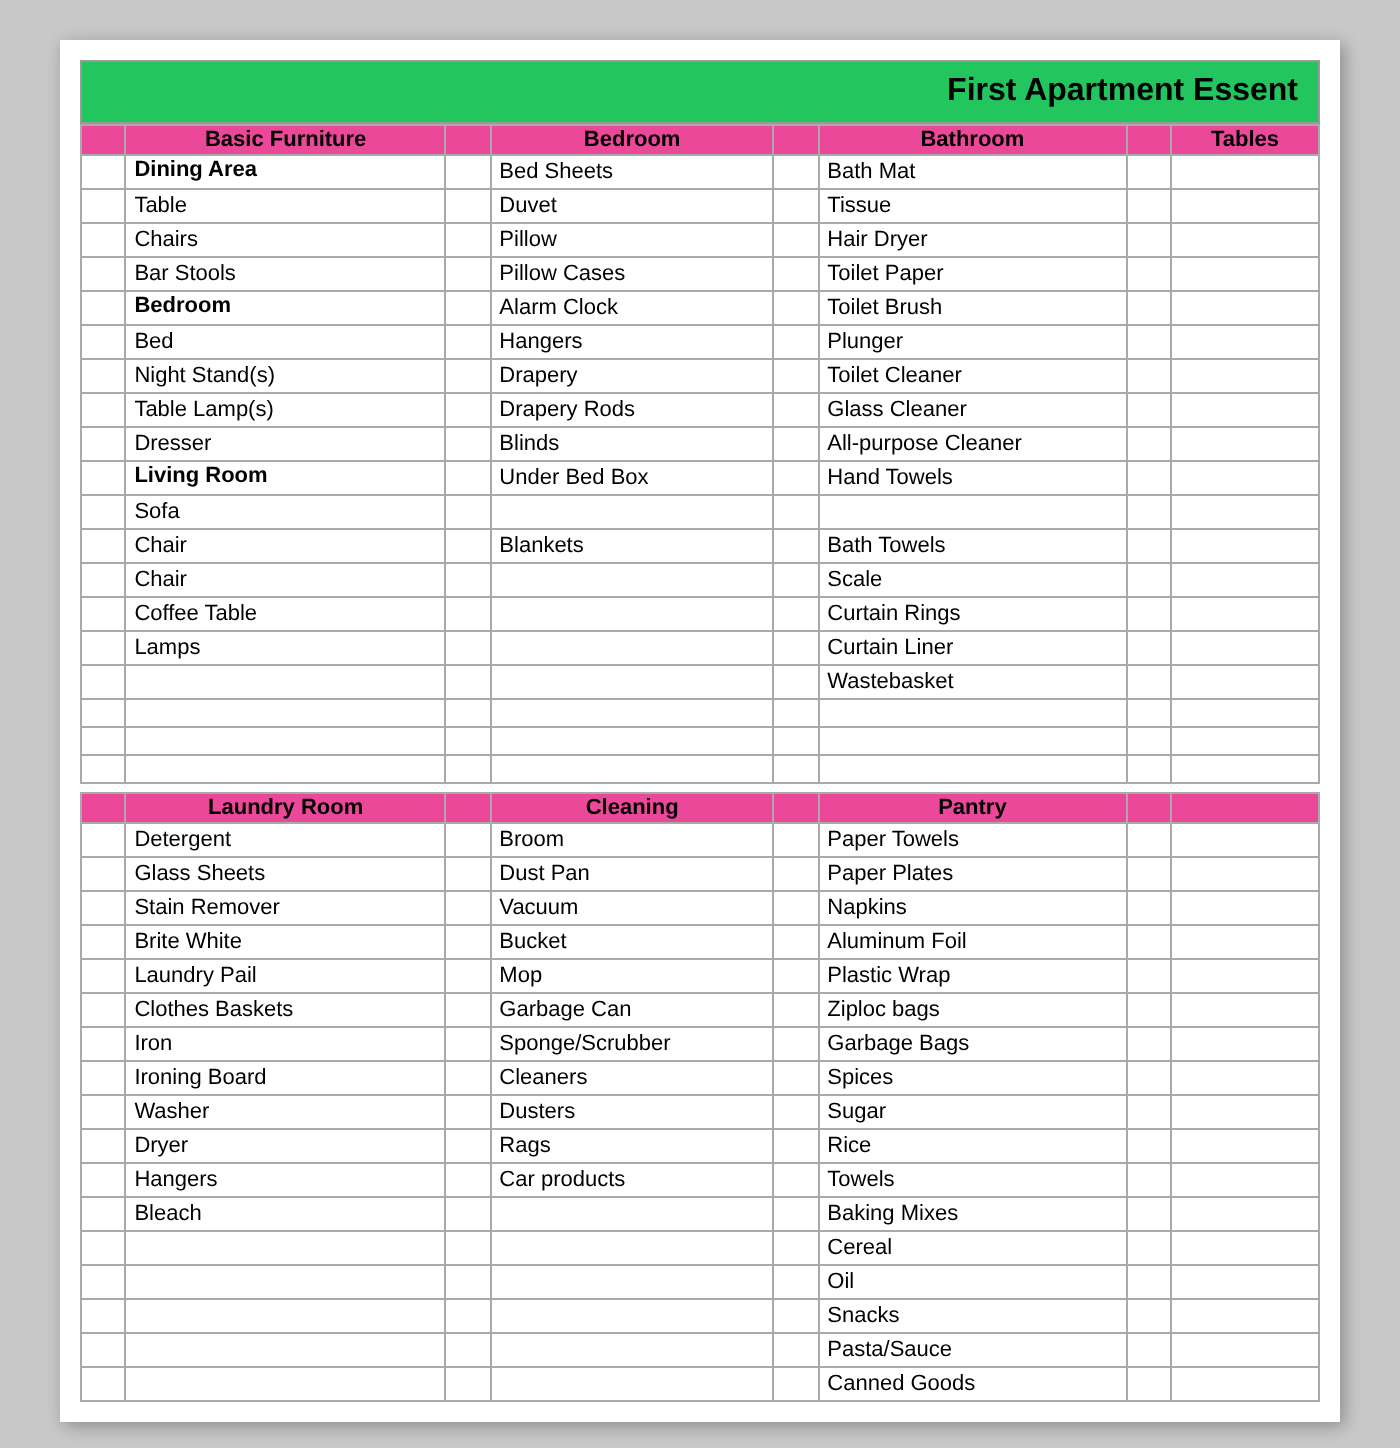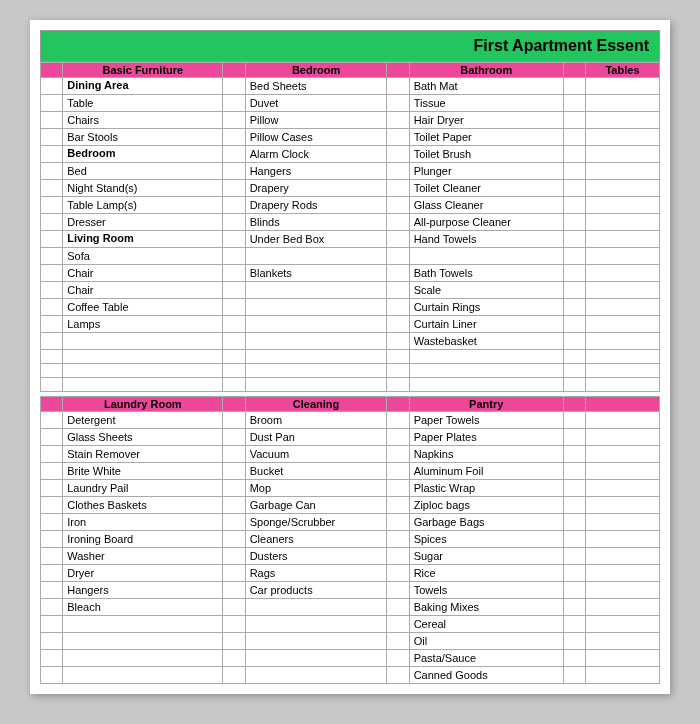--- a/index.html
+++ b/index.html
@@ -453,20 +453,30 @@
           <td class="item-cell">Oil</td>
           <td class="check-col"></td>
           <td class="empty-cell"></td>
         </tr>
         <tr>
           <td class="check-col"></td>
           <td class="empty-cell"></td>
           <td class="check-col"></td>
           <td class="empty-cell"></td>
           <td class="check-col"></td>
+          <td class="item-cell">Snacks</td>
+          <td class="check-col"></td>
+          <td class="empty-cell"></td>
+        </tr>
+        <tr>
+          <td class="check-col"></td>
+          <td class="empty-cell"></td>
+          <td class="check-col"></td>
+          <td class="empty-cell"></td>
+          <td class="check-col"></td>
           <td class="item-cell">Pasta/Sauce</td>
           <td class="check-col"></td>
           <td class="empty-cell"></td>
         </tr>
         <tr>
           <td class="check-col"></td>
           <td class="empty-cell"></td>
           <td class="check-col"></td>
           <td class="empty-cell"></td>
           <td class="check-col"></td>

